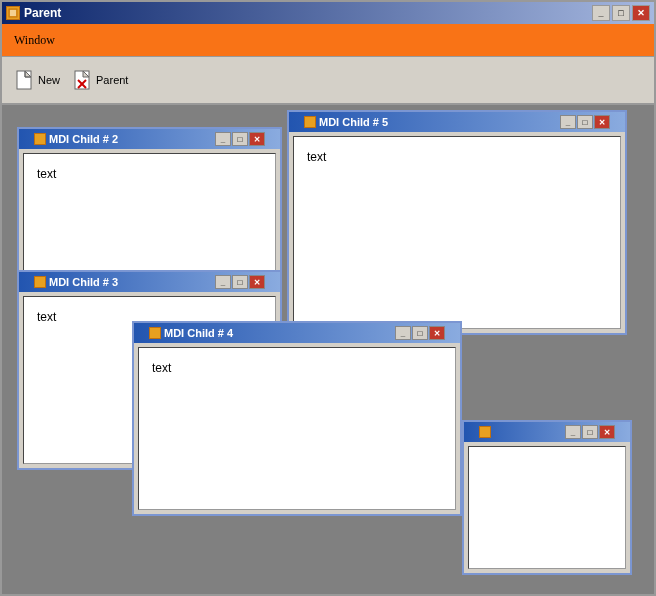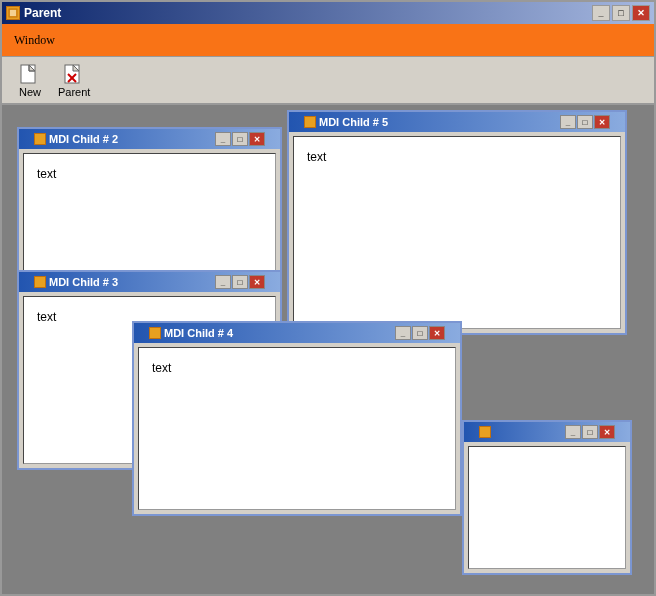--- a/index.html
+++ b/index.html
@@ -105,21 +105,21 @@
       display: flex;
       align-items: center;
       padding: 4px 8px;
       gap: 4px;
       border-bottom: 2px solid #999;
       flex-shrink: 0;
     }
 
     .toolbar-btn {
       display: flex;
-      flex-direction: column;
+      flex-direction: row;
       align-items: center;
       cursor: pointer;
       padding: 2px 4px;
       min-width: 40px;
     }
 
     .toolbar-icon {
       width: 24px;
       height: 24px;
       display: flex;

